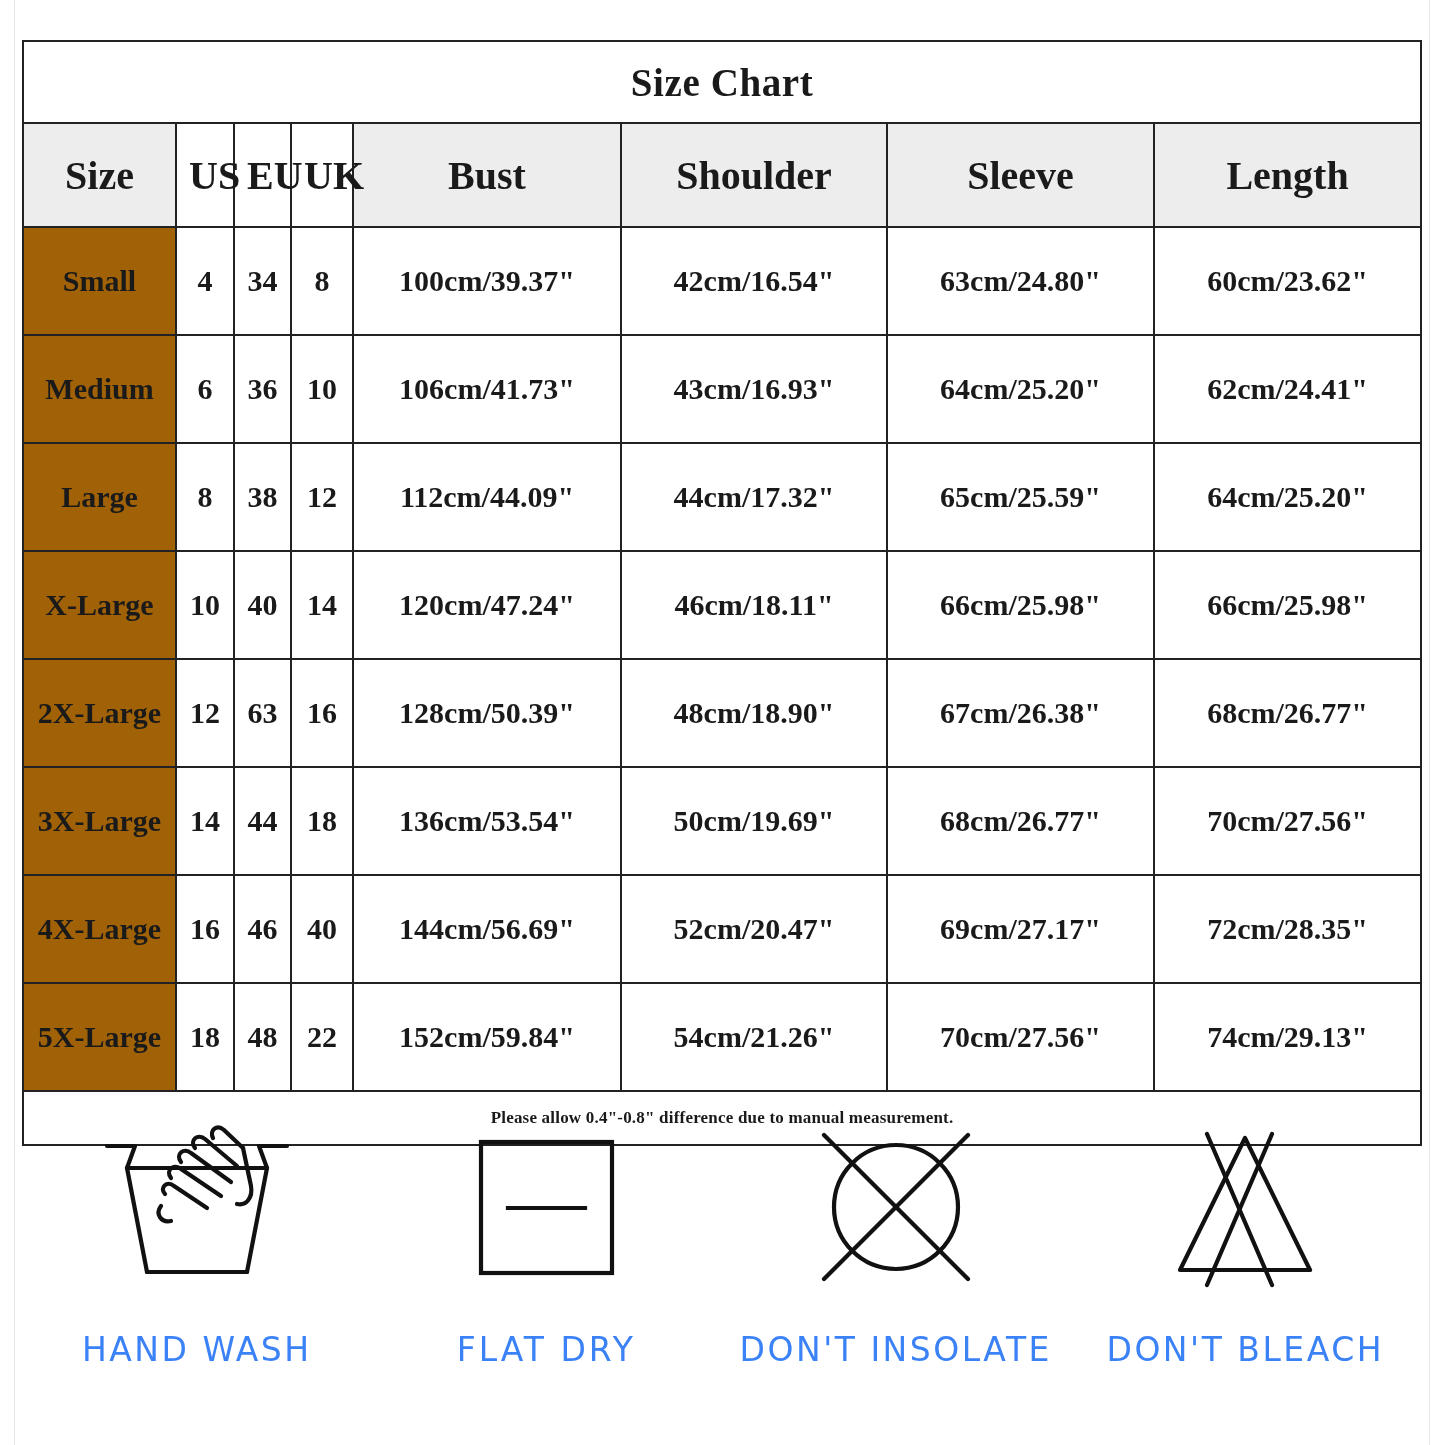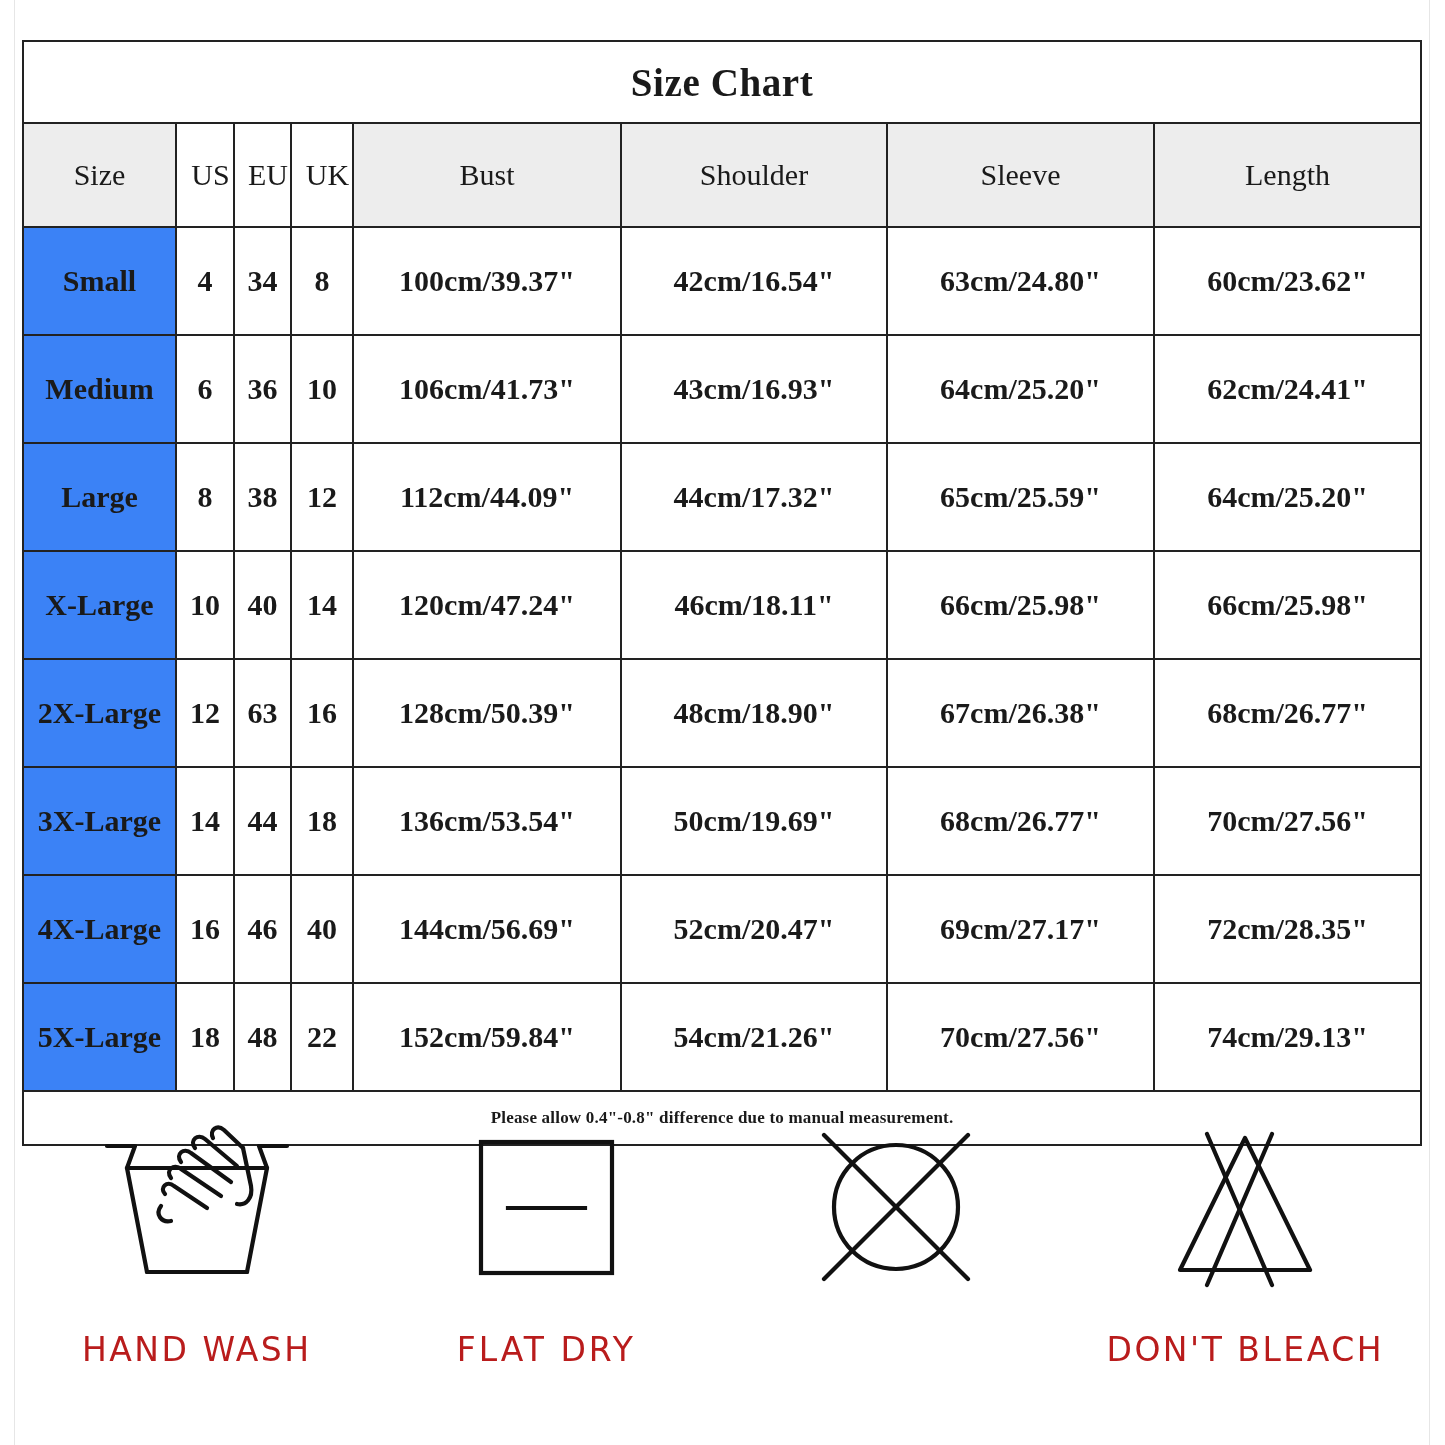--- a/index.html
+++ b/index.html
@@ -54,37 +54,37 @@
     font-size: 39px;
     font-weight: 400;
     letter-spacing: 0.6px;
     height: 80px;
     padding: 0;
   }
 
   
   tr.head-row td {
     height: 100px;
-    font-size: 30px;
-    font-weight: 400;
+    font-size: 40px;
+    font-weight: 700;
     background: #ededed;
   }
   tr.head-row td.plain-head {
     background: #ffffff;
     padding-left: 12px;
   }
 
   
   tr.data-row td {
     height: 104px;
     font-size: 30px;
     font-weight: 700;
   }
   tr.data-row td.size-name {
-    background: #3b82f6;
+    background: #a16207;
   }
   tr.data-row td.num {
     font-size: 30px;
   }
 
   
   td.note-cell {
     background: #f0f0f0;
     font-size: 17px;
     font-weight: 700;
@@ -122,21 +122,21 @@
     display: flex;
     align-items: center;
     justify-content: center;
   }
   .care-label {
     margin-top: 28px;
     font-family: "DejaVu Sans", "Liberation Sans", sans-serif;
     font-size: 33px;
     font-weight: 400;
     letter-spacing: 2.5px;
-    color: #b91c1c;
+    color: #3b82f6;
     white-space: nowrap;
   }
   .care-label.wide-gap { letter-spacing: 3px; }
 </style>
 </head>
 <body>
 
 <div class="page-guide left"></div>
 <div class="page-guide right"></div>
 
@@ -297,20 +297,21 @@
   </div>
 
   <div class="care-item">
     <div class="care-glyph">
       <svg width="190" height="175" viewBox="0 0 190 175" fill="none" stroke="#111111" stroke-width="4.2" stroke-linecap="round">
         <circle cx="95" cy="87" r="62"></circle>
         <line x1="23" y1="15" x2="167" y2="159"></line>
         <line x1="167" y1="15" x2="23" y2="159"></line>
       </svg>
     </div>
+    <div class="care-label">DON'T INSOLATE</div>
   </div>
 
   <div class="care-item">
     <div class="care-glyph">
       <svg width="190" height="175" viewBox="0 0 190 175" fill="none" stroke="#111111" stroke-width="4.2" stroke-linecap="round" stroke-linejoin="round">
         <path d="M95 18 L160 150 H30 Z"></path>
         <line x1="57" y1="14" x2="122" y2="165"></line>
         <line x1="122" y1="14" x2="57" y2="165"></line>
       </svg>
     </div>

